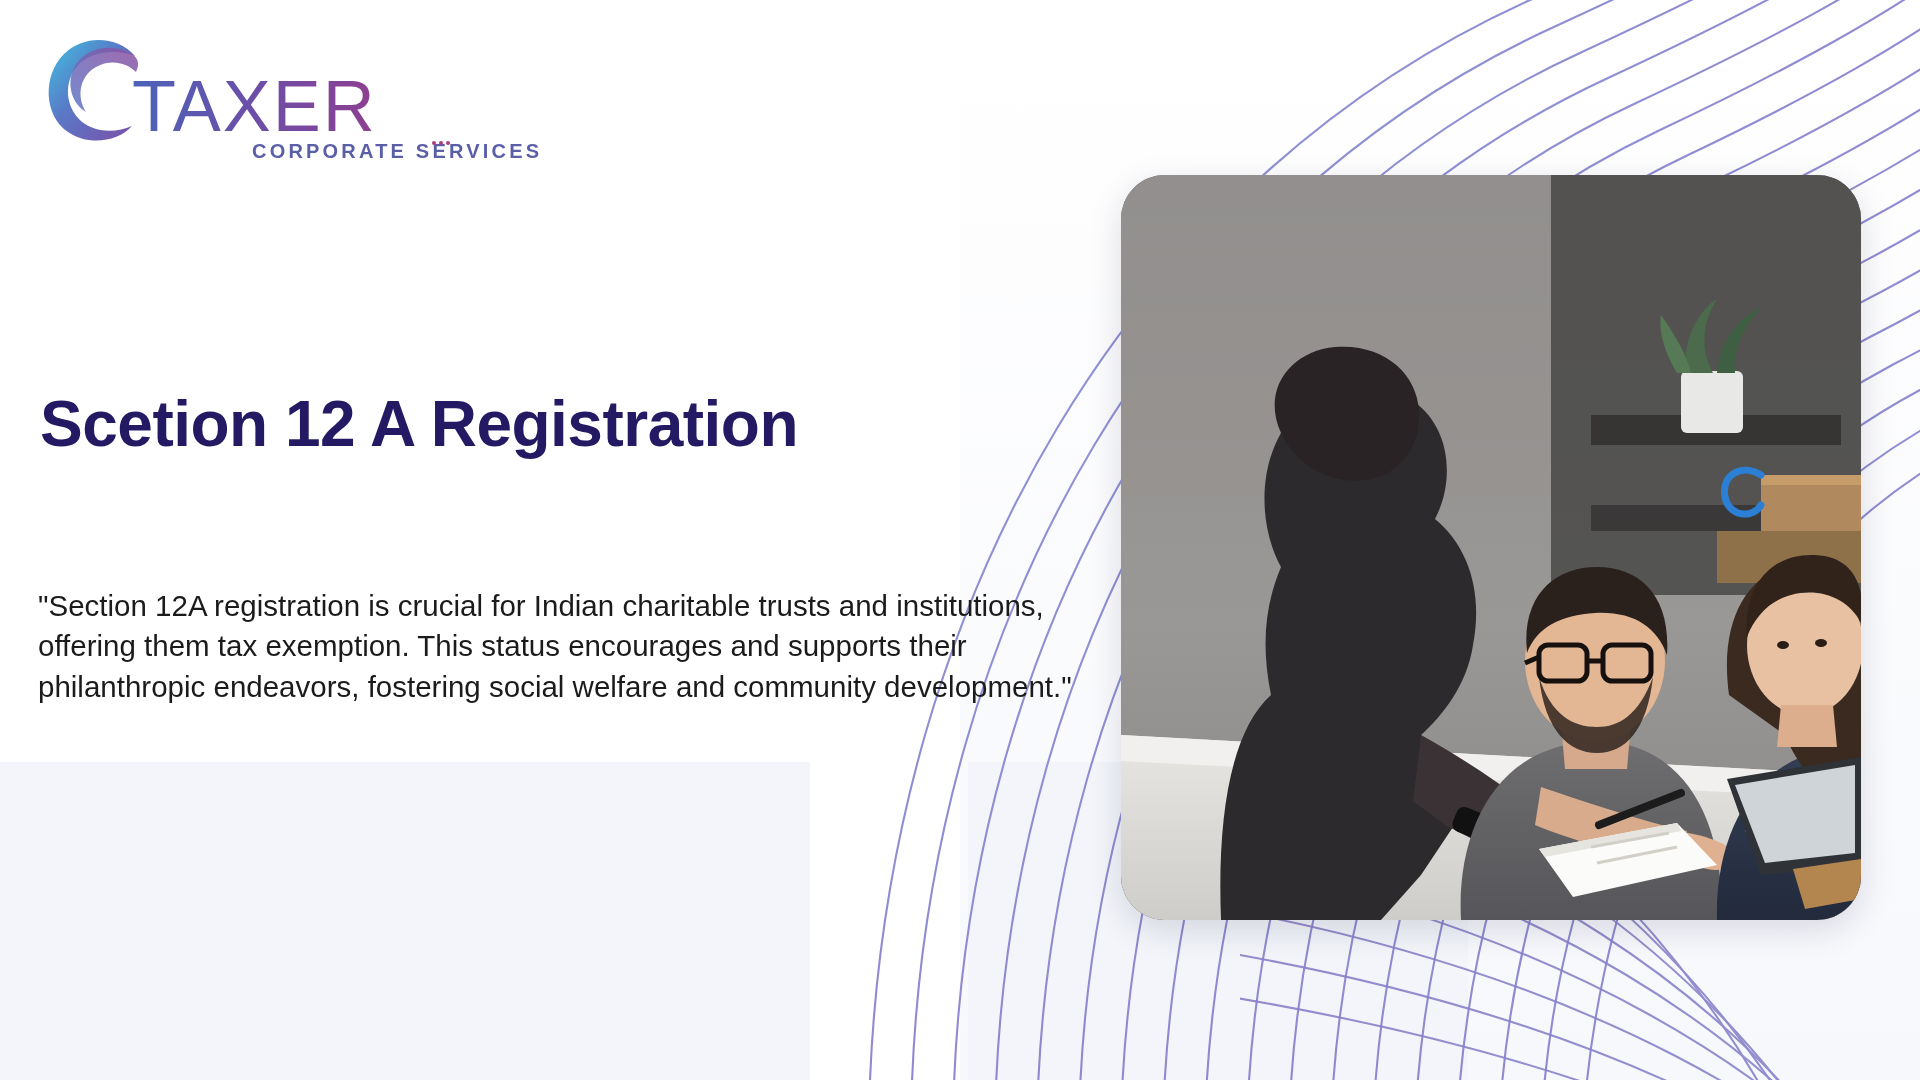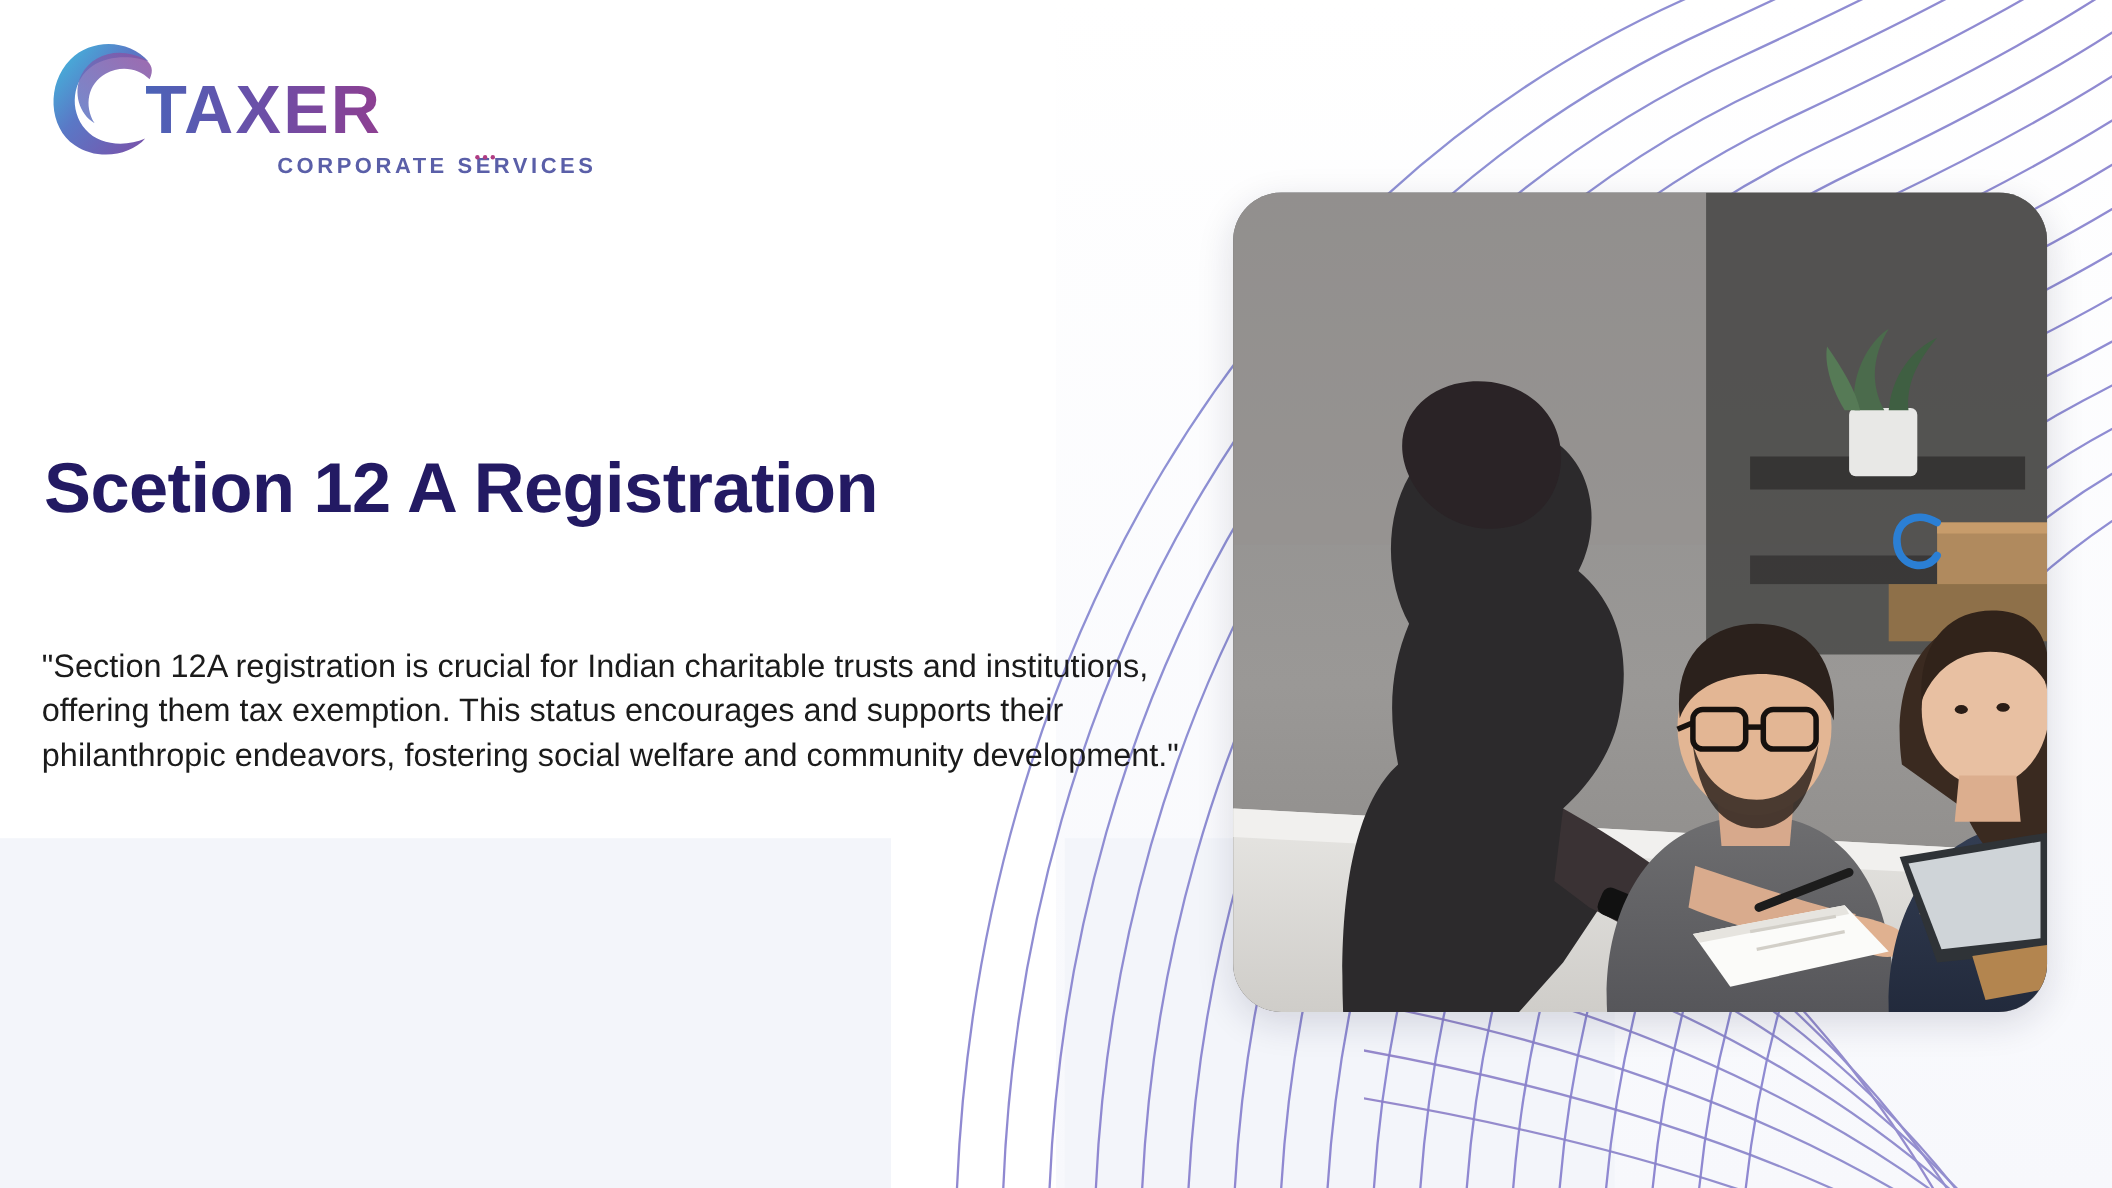--- a/index.html
+++ b/index.html
@@ -74,22 +74,22 @@
     position: absolute;
     left: 0;
     top: 6px;
     width: 118px;
     height: 112px;
   }
   .logo-word {
     position: absolute;
     left: 92px;
     top: 42px;
-    font-size: 62px;
-    font-weight: 700;
+    font-size: 72px;
+    font-weight: 400;
     letter-spacing: 2px;
     line-height: 1;
     background: linear-gradient(90deg, #4b63b8 0%, #6b4fa8 48%, #8e3f91 100%);
     -webkit-background-clip: text;
     background-clip: text;
     color: transparent;
     font-family: "Liberation Sans", sans-serif;
   }
   .logo-sub {
     position: absolute;
@@ -113,21 +113,21 @@
     width: 4px;
     height: 4px;
     border-radius: 50%;
     background: #b03c82;
   }
 
   
   .headline {
     position: absolute;
     left: 40px;
-    top: 366px;
+    top: 347px;
     width: 1080px;
     font-size: 64px;
     line-height: 1.08;
     font-weight: 700;
     color: #231a63;
     letter-spacing: -0.5px;
   }
   .body-copy {
     position: absolute;
     left: 38px;

